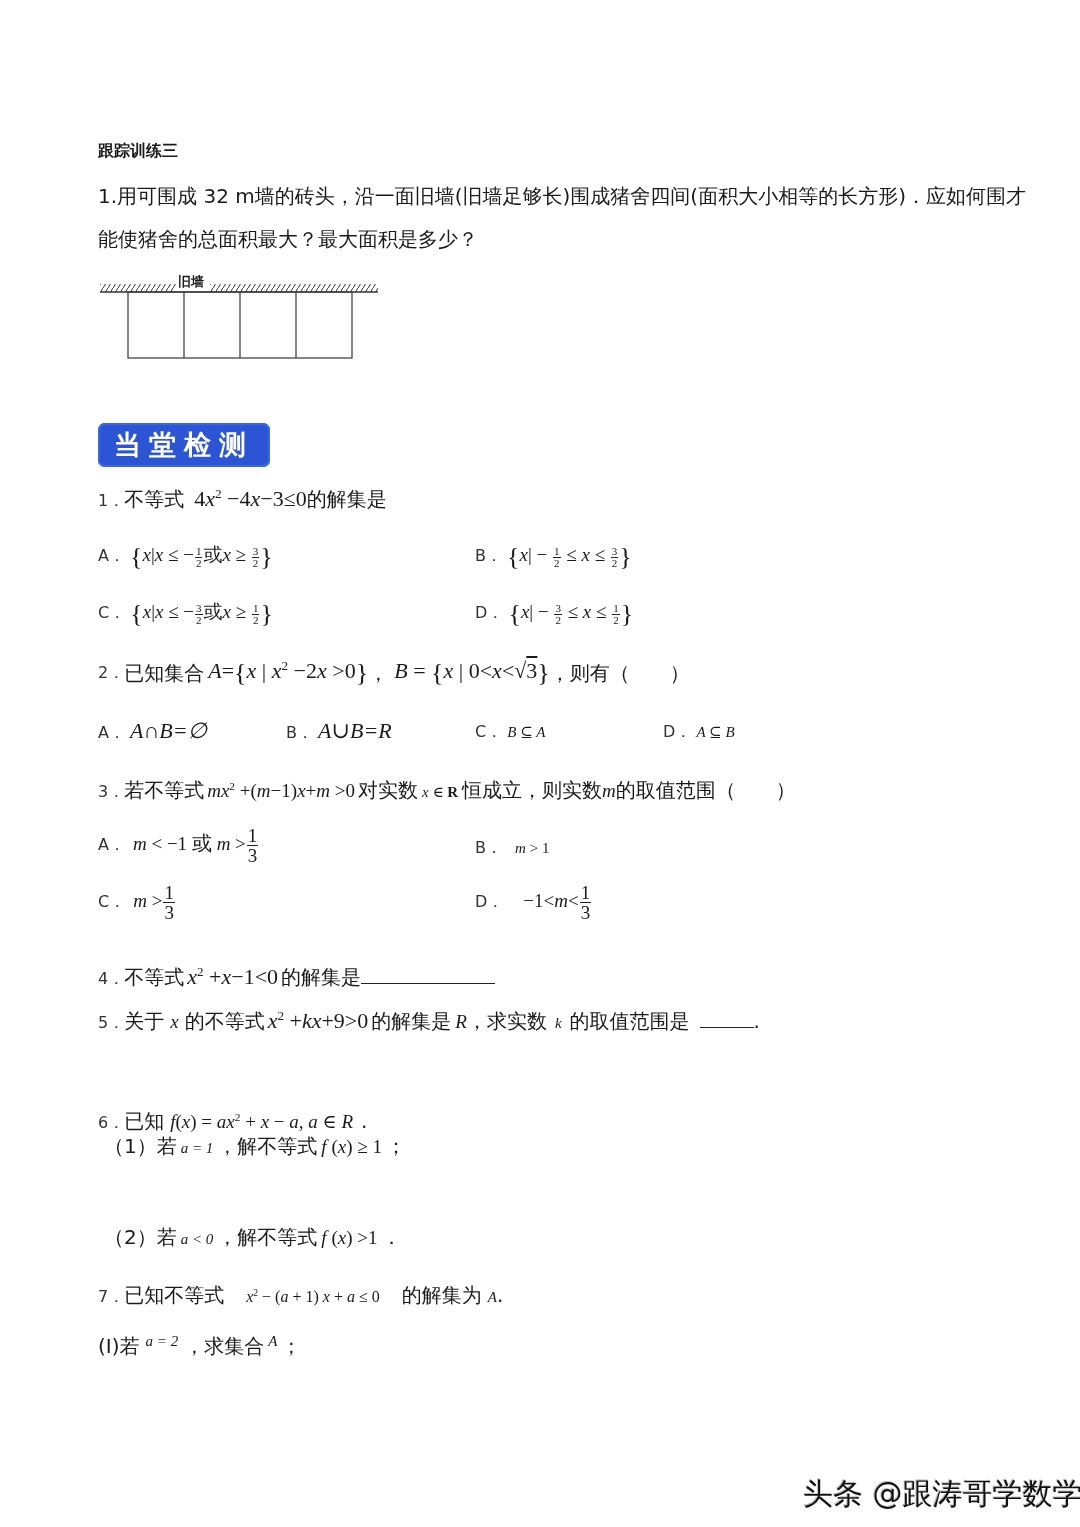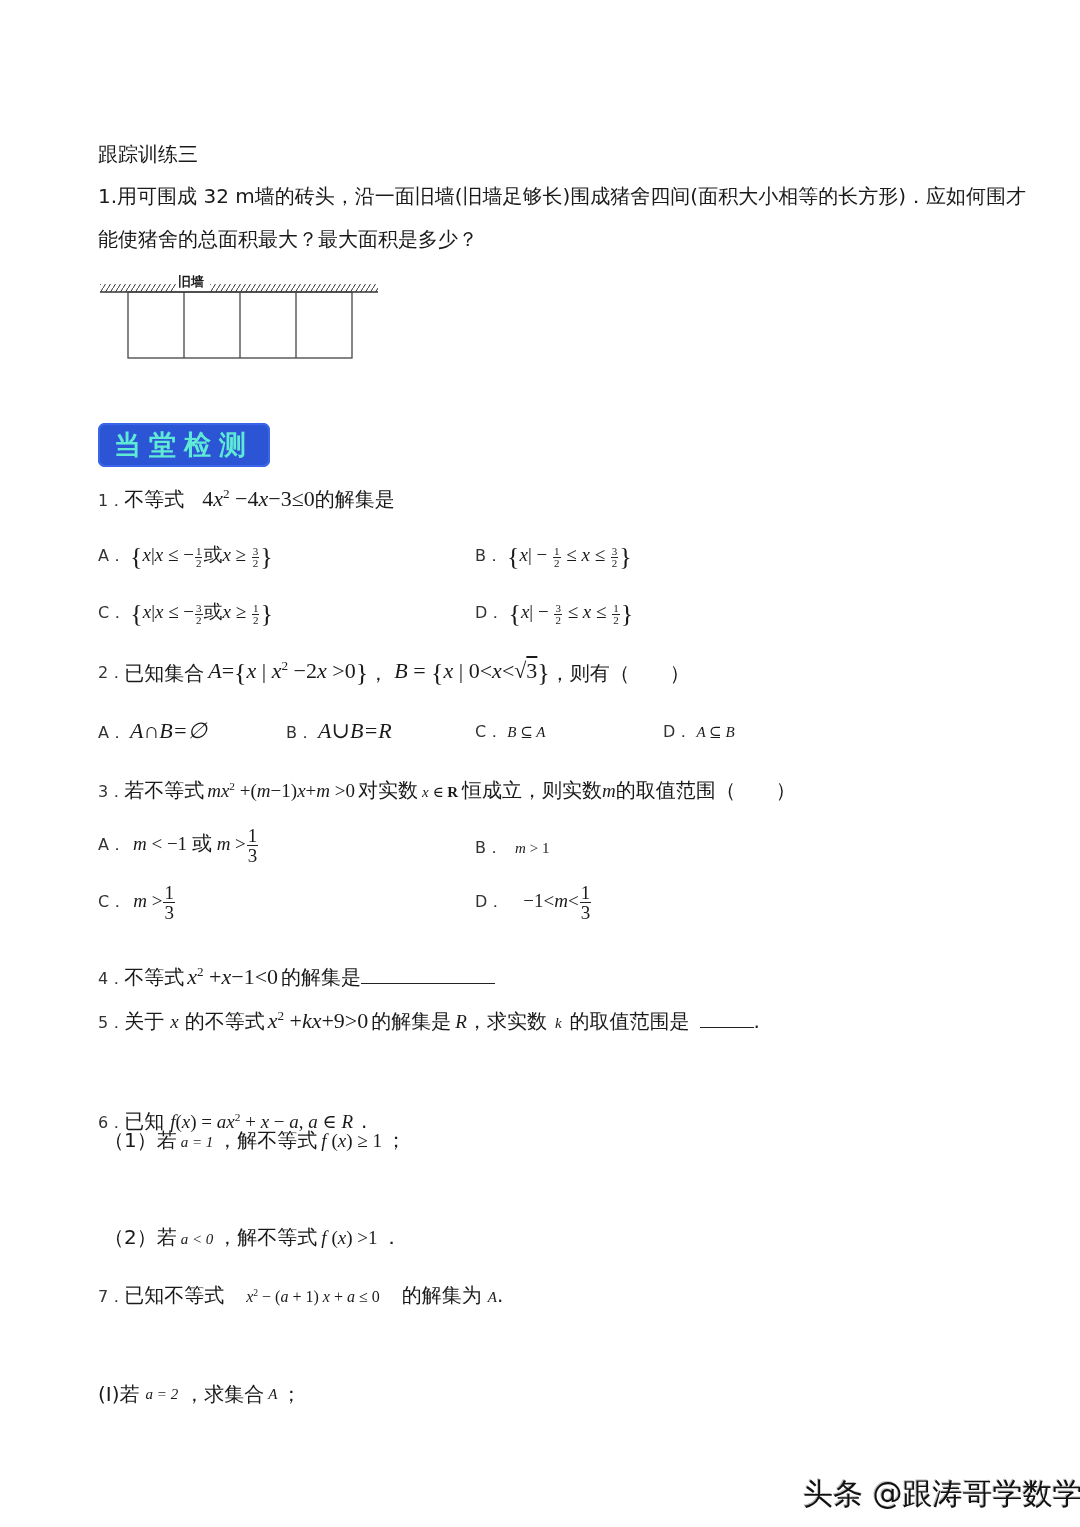--- a/index.html
+++ b/index.html
@@ -6,28 +6,28 @@
   body { width: 1080px; height: 1527px; position: relative; overflow: hidden;
          font-family: "DejaVu Sans", "Liberation Sans", sans-serif; color: #1a1a1a; }
   .abs { position: absolute; white-space: nowrap; }
   .cn { font-size: 20px; }
   .m { font-family: "Liberation Serif", "DejaVu Serif", serif; font-style: italic; }
   .mu { font-family: "Liberation Serif", "DejaVu Serif", serif; }
   .big { font-size: 22px; }
   .med { font-size: 19px; }
   .sm { font-size: 15px; }
   .lbl { font-size: 16px; color: #333; }
-  .title3 { font-weight: normal; font-size: 20px; }
+  .title3 { font-weight: bold; font-size: 16px; }
   .frac { display: inline-flex; flex-direction: column; align-items: center; vertical-align: middle;
           font-family: "Liberation Serif", serif; line-height: 1; margin: 0 1px; }
   .frac .n { border-bottom: 1px solid #222; padding: 0 1px; }
   .frac.small { font-size: 11px; }
   .frac.large { font-size: 19px; }
   .brace { font-family: "Liberation Serif", serif; font-size: 26px; vertical-align: middle; }
-  .badge { background: #2c55d6; border-radius: 7px; color: #5eead4; font-weight: bold;
+  .badge { background: #2c55d6; border-radius: 7px; color: #ffffff; font-weight: bold;
            font-size: 27px; letter-spacing: 8px; display: flex; align-items: center; justify-content: center;
            box-shadow: inset 0 0 0 2px #3b66ea; }
   .blank { display: inline-block; border-bottom: 1px solid #222; vertical-align: baseline; }
   .watermark { font-size: 30px; color: #111; text-shadow: 1px 1px 0 #fff, -1px -1px 0 #bbb; }
   sup { font-size: 60%; }
 </style>
 </head>
 <body>
 
 <div class="abs title3" style="left:98px;top:141px;">跟踪训练三</div>
@@ -53,21 +53,21 @@
   <span class="abs" style="left:80px;top:1px;font-size:13px;font-weight:bold;">旧墙</span>
 </div>
 
 <div class="abs badge" style="left:98px;top:423px;width:172px;height:44px;">
   <span>当堂检测</span>
 </div>
 
 <div class="abs" style="left:98px;top:486px;display:flex;align-items:baseline;">
   <span class="lbl">1．</span>
   <span class="cn">不等式</span>
-  <span class="mu big" style="margin-left:18px;">4<i>x</i><sup>2</sup> −4<i>x</i>−3≤0</span>
+  <span class="mu big" style="margin-left:10px;">4<i>x</i><sup>2</sup> −4<i>x</i>−3≤0</span>
   <span class="cn">的解集是</span>
 </div>
 
 <div class="abs" style="left:98px;top:542px;">
   <span class="lbl">A．</span>
   <span class="mu med"><span class="brace">{</span><i>x</i>|<i>x</i> ≤ −<span class="frac small">
         <span class="n">1</span>
         <span>2</span>
       </span>或<i>x</i> ≥ <span class="frac small">
         <span class="n">3</span>
@@ -192,42 +192,42 @@
 </div>
 
 <div class="abs" style="left:98px;top:1108px;display:flex;align-items:baseline;">
   <span class="lbl">6．</span>
   <span class="cn">已知</span>
   <span class="mu med" style="margin-left:6px;"><i>f</i>(<i>x</i>) = <i>ax</i><sup>2</sup> + <i>x</i> − <i>a</i>, <i>a</i> ∈ <i>R</i></span>
   <span class="cn" style="margin-left:8px;">.</span>
 </div>
 <div class="abs" style="left:104px;top:1126px;display:flex;align-items:baseline;">
   <span class="cn">（1）若</span>
-  <span class="m sm" style="margin:8px 4px;">a = 1</span>
+  <span class="m sm" style="margin:14px 4px;">a = 1</span>
   <span class="cn">，解不等式</span>
   <span class="mu med" style="margin:0 4px;"><i>f</i> (<i>x</i>) ≥ 1</span>
   <span class="cn">；</span>
 </div>
 <div class="abs" style="left:104px;top:1224px;display:flex;align-items:baseline;">
   <span class="cn">（2）若</span>
   <span class="m sm" style="margin:0 4px;">a &lt; 0</span>
   <span class="cn">，解不等式</span>
   <span class="mu med" style="margin:0 4px;"><i>f</i> (<i>x</i>) &gt;1</span>
   <span class="cn">．</span>
 </div>
 
 <div class="abs" style="left:98px;top:1282px;display:flex;align-items:baseline;">
   <span class="lbl">7．</span>
   <span class="cn">已知不等式</span>
   <span class="mu sm" style="margin:0 22px;font-size:16px;"><i>x</i><sup>2</sup> − (<i>a</i> + 1) <i>x</i> + <i>a</i> ≤ 0</span>
   <span class="cn">的解集为</span>
   <span class="m sm" style="margin-left:6px;">A</span>
   <span class="cn">.</span>
 </div>
-<div class="abs" style="left:98px;top:1381px;display:flex;align-items:center;">
+<div class="abs" style="left:98px;top:1333px;display:flex;align-items:flex-start;">
   <span class="cn">(Ⅰ)若</span>
   <span class="m sm" style="margin:0 6px;">a = 2</span>
   <span class="cn">，求集合</span>
   <span class="m sm" style="margin:0 4px;">A</span>
   <span class="cn">；</span>
 </div>
 
 <div class="abs watermark" style="left:803px;top:1474px;">头条 @跟涛哥学数学</div>
 
 </body></html>

